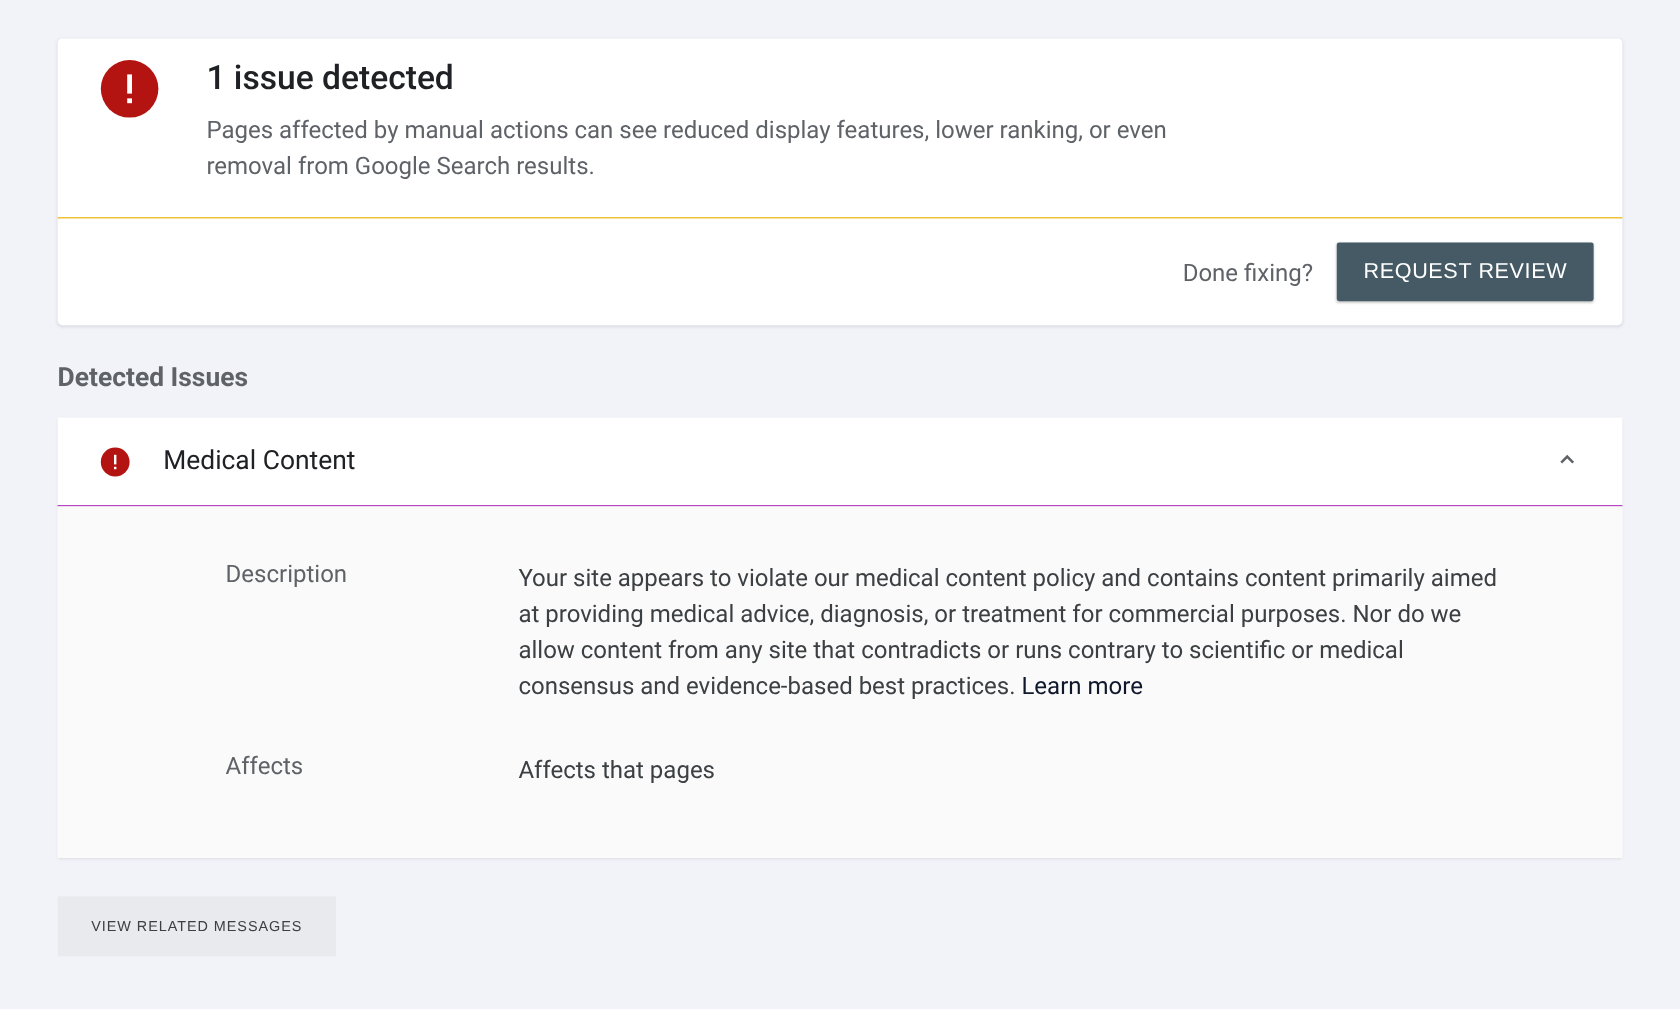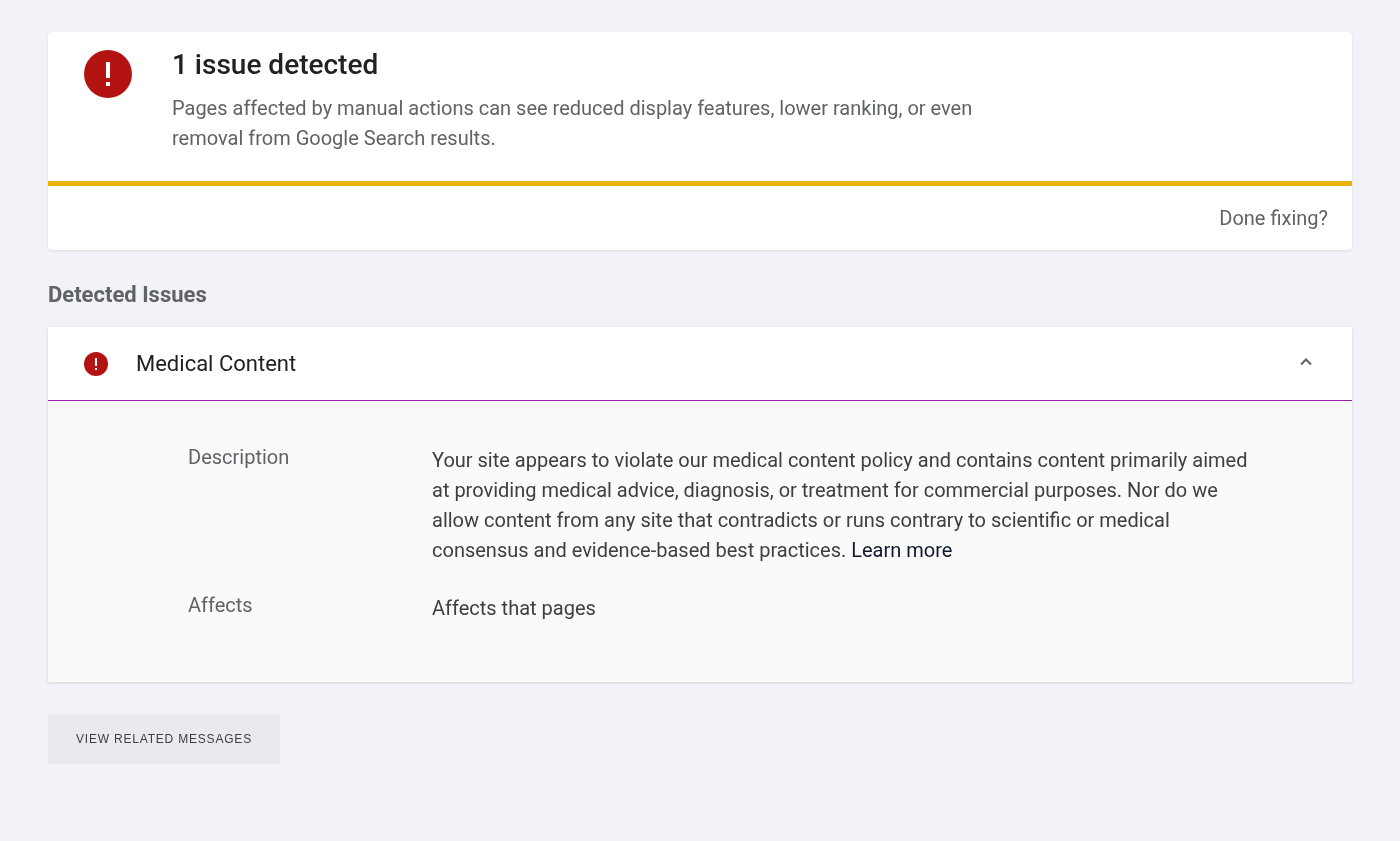--- a/index.html
+++ b/index.html
@@ -52,21 +52,21 @@
       color: #202124;
       margin-bottom: 12px;
     }
     .card-subtitle {
       font-size: 20px;
       color: #5f6368;
       line-height: 1.5;
       max-width: 820px;
     }
     .card-footer {
-      border-top: 5px solid #eab308;
+      border-top: 1px solid #eab308;
       display: flex;
       justify-content: flex-end;
       align-items: center;
       padding: 20px 24px;
       gap: 20px;
     }
     .done-fixing {
       font-size: 20px;
       color: #5f6368;
     }
@@ -106,21 +106,21 @@
     }
     .chevron {
       color: #5f6368;
     }
     .issue-body {
       background: #fafafa;
       padding: 44px 36px 44px 140px;
     }
     .issue-row {
       display: flex;
-      margin-bottom: 28px;
+      margin-bottom: 40px;
     }
     .issue-row:last-child {
       margin-bottom: 15px;
     }
     .issue-label {
       width: 244px;
       flex-shrink: 0;
       font-size: 20px;
       color: #5f6368;
     }
@@ -159,20 +159,21 @@
         <rect x="4" y="22" width="4" height="4" fill="#ffffff"></rect>
       </svg>
     </div>
     <div>
       <h1 class="card-title">1 issue detected</h1>
       <p class="card-subtitle">Pages affected by manual actions can see reduced display features, lower ranking, or even removal from Google Search results.</p>
     </div>
   </div>
   <div class="card-footer">
     <span class="done-fixing">Done fixing?</span>
+    <button class="request-review-btn">REQUEST REVIEW</button>
   </div>
 </div>
 
 <h2 class="section-heading">Detected Issues</h2>
 
 <div class="issue-card">
   <div class="issue-header">
     <div class="alert-icon-small">
       <svg width="6" height="14" viewBox="0 0 6 14">
         <rect x="2" y="1" width="2" height="8" fill="#ffffff"></rect>

